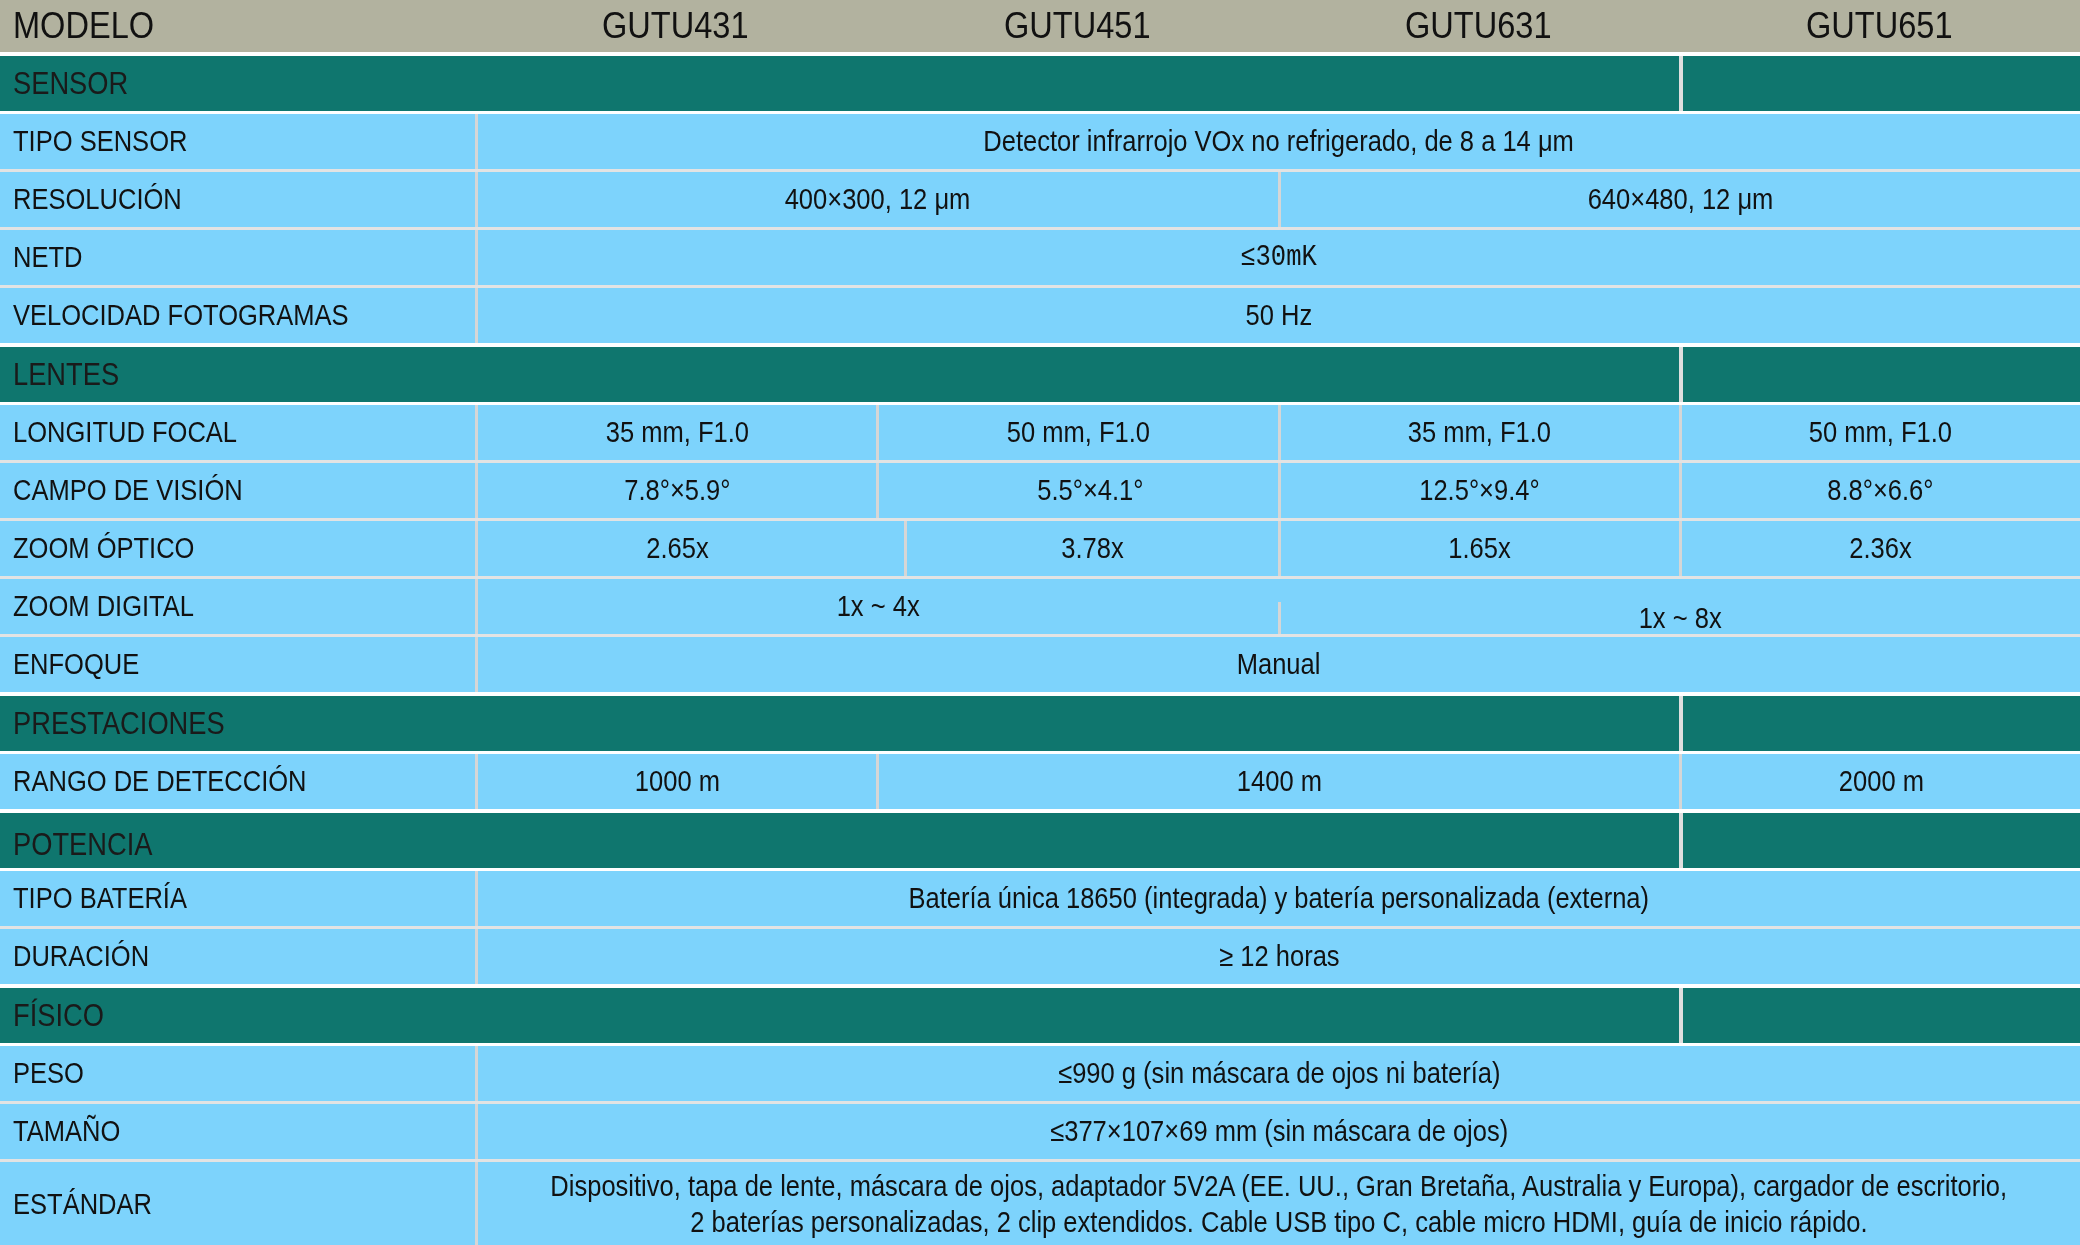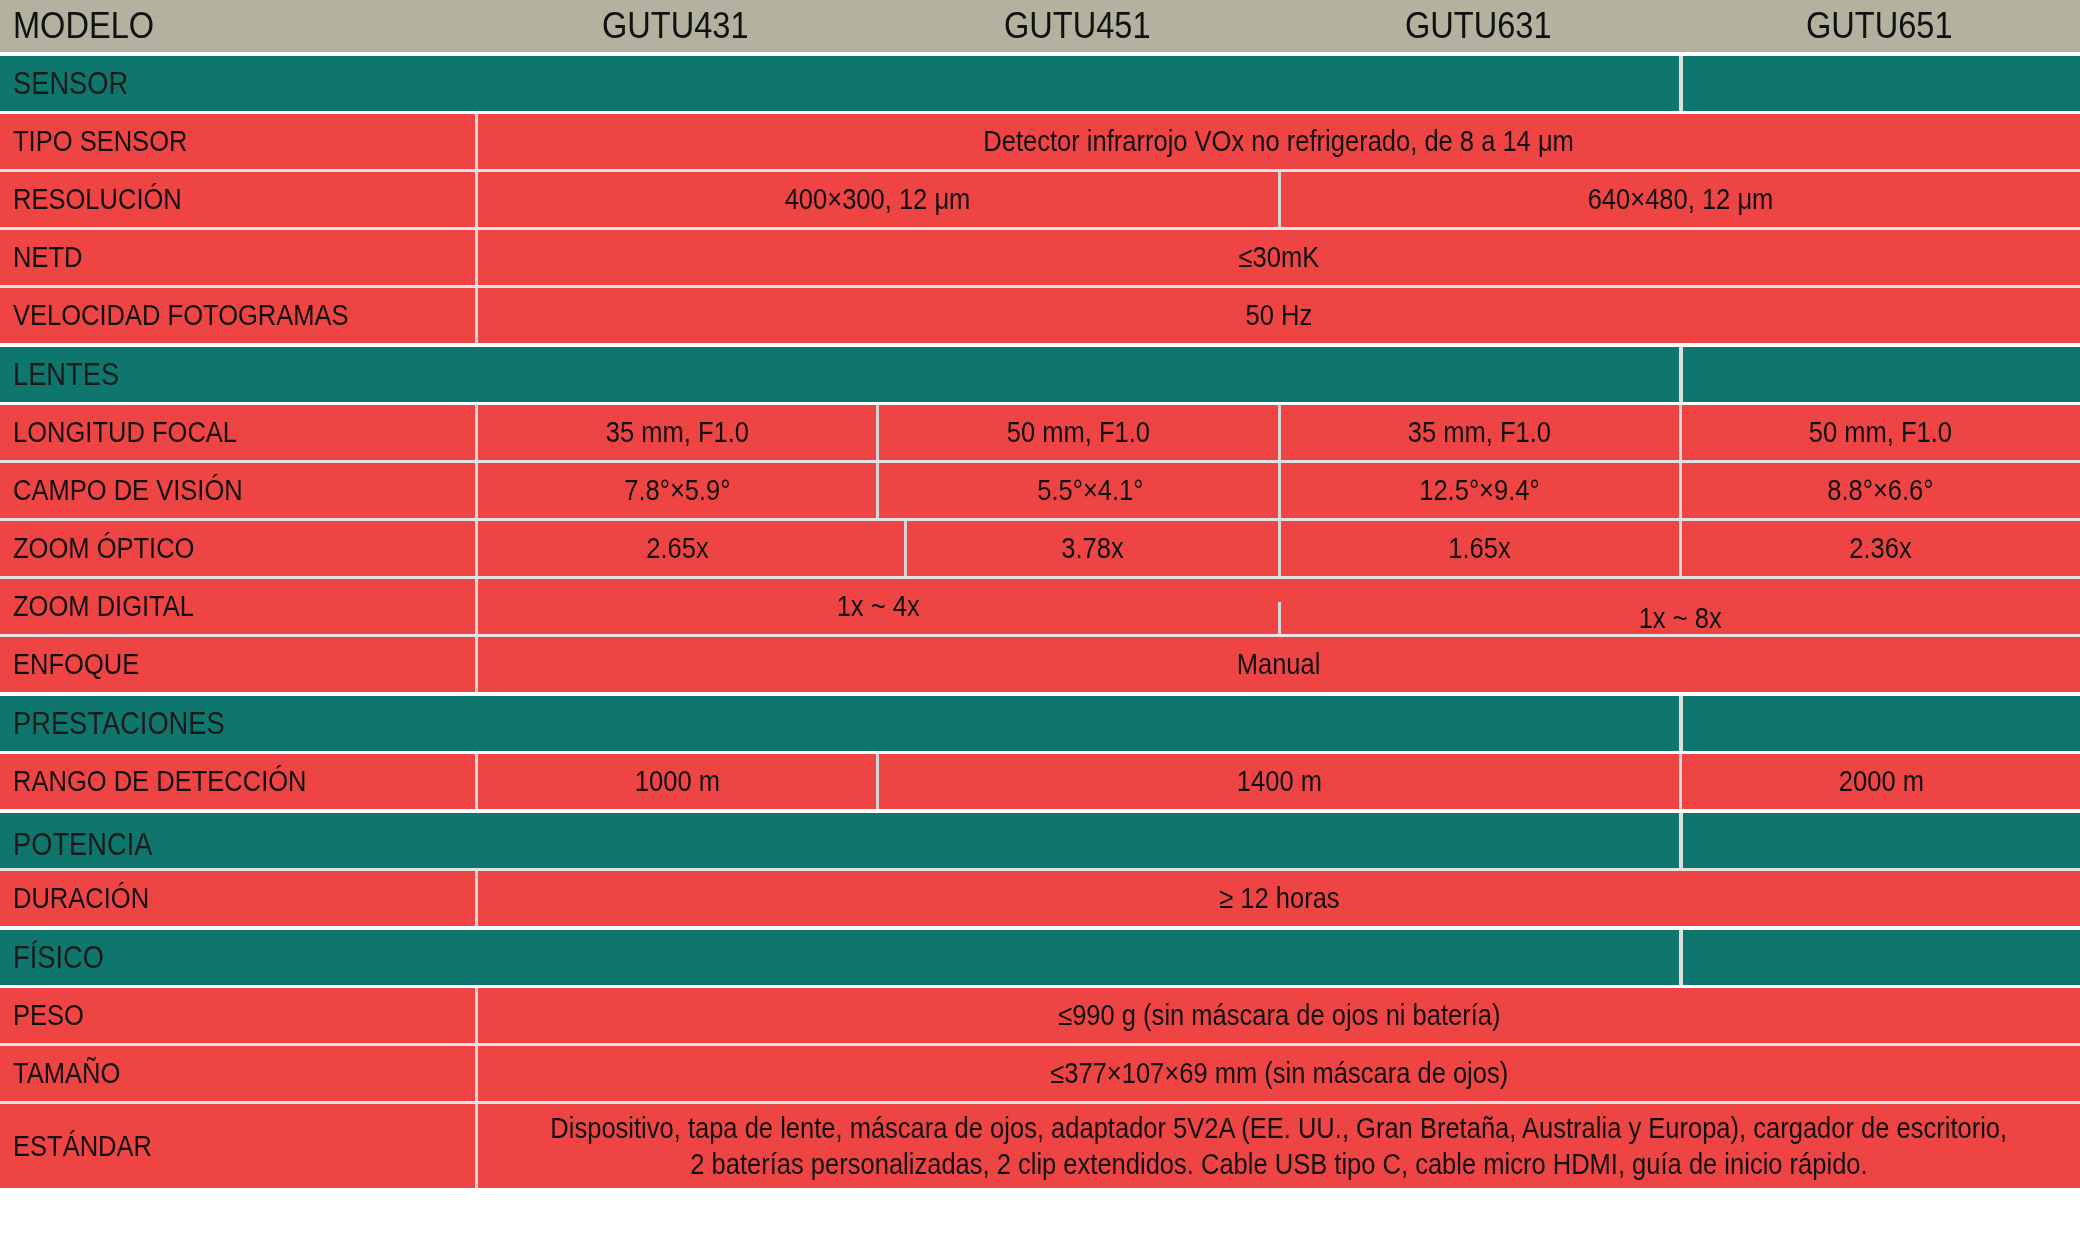--- a/index.html
+++ b/index.html
@@ -1,21 +1,21 @@
 <!DOCTYPE html>
 <html><head>
 <meta charset="utf-8">
 <style>
   html,body{margin:0;padding:0;background:#ffffff;}
   body{font-family:"Liberation Sans","DejaVu Sans",sans-serif;color:#111;}
   #spec-table{width:2080px;background:#ffffff;}
   .row{display:grid;grid-template-columns:475px repeat(4,1fr);width:2080px;box-sizing:border-box;align-items:stretch;}
   .row.hdr{height:52px;background:#b2b29f;}
   .row.band{height:55px;background:#0f766e;margin-top:4px;}
-  .row.data{height:58px;background:#ef4444;border-top:3px solid #e3e3e3;}
+  .row.data{height:58px;background:#7dd3fc;border-top:3px solid #e3e3e3;}
   .row.data.mt{height:55px;border-top:none;margin-top:3px;}
   .row.data.tall{height:87px;}
   .cell{display:flex;align-items:center;justify-content:center;overflow:hidden;}
   .cell.lbl{justify-content:flex-start;padding-left:13px;}
   .row.data .cell.val{border-left:3px solid #d6d6d6;}
   .row.band .cell.bandright{border-left:4px solid #dfdfdf;}
   .t{display:inline-block;transform:scaleX(0.88);transform-origin:center center;white-space:nowrap;}
   .cell.lbl .t{transform-origin:left center;}
   .hdr .t{font-size:37px;}
   .band .t{font-size:31px;color:#1a1a1a;}
@@ -65,21 +65,21 @@
         <span class="t">400×300, 12 μm</span>
       </div>
       <div class="cell val" style="grid-column: 4 / 6;">
         <span class="t">640×480, 12 μm</span>
       </div>
     </div>
     <div class="row data">
       <div class="cell lbl">
         <span class="t">NETD</span>
       </div>
-      <div class="cell val" style="grid-column: 2 / 6;">
+      <div class="cell val" style="grid-column: 2 / 6; font-family: Liberation Mono, monospace;">
         <span class="t">≤30mK</span>
       </div>
     </div>
     <div class="row data">
       <div class="cell lbl">
         <span class="t">VELOCIDAD FOTOGRAMAS</span>
       </div>
       <div class="cell val" style="grid-column: 2 / 6;">
         <span class="t">50 Hz</span>
       </div>
@@ -178,20 +178,28 @@
       </div>
       <div class="cell val" style="grid-column: 5 / 6;">
         <span class="t">2000 m</span>
       </div>
     </div>
     <div class="row band">
       <div class="cell lbl" style="grid-column: 1 / 5; margin-top: 9px;">
         <span class="t">POTENCIA</span>
       </div>
       <div class="cell bandright" style="grid-column: 5 / 6;"></div>
+    </div>
+    <div class="row data mt">
+      <div class="cell lbl">
+        <span class="t">TIPO BATERÍA</span>
+      </div>
+      <div class="cell val" style="grid-column: 2 / 6;">
+        <span class="t">Batería única 18650 (integrada) y batería personalizada (externa)</span>
+      </div>
     </div>
     <div class="row data">
       <div class="cell lbl">
         <span class="t">DURACIÓN</span>
       </div>
       <div class="cell val" style="grid-column: 2 / 6;">
         <span class="t">≥ 12 horas</span>
       </div>
     </div>
     <div class="row band">

